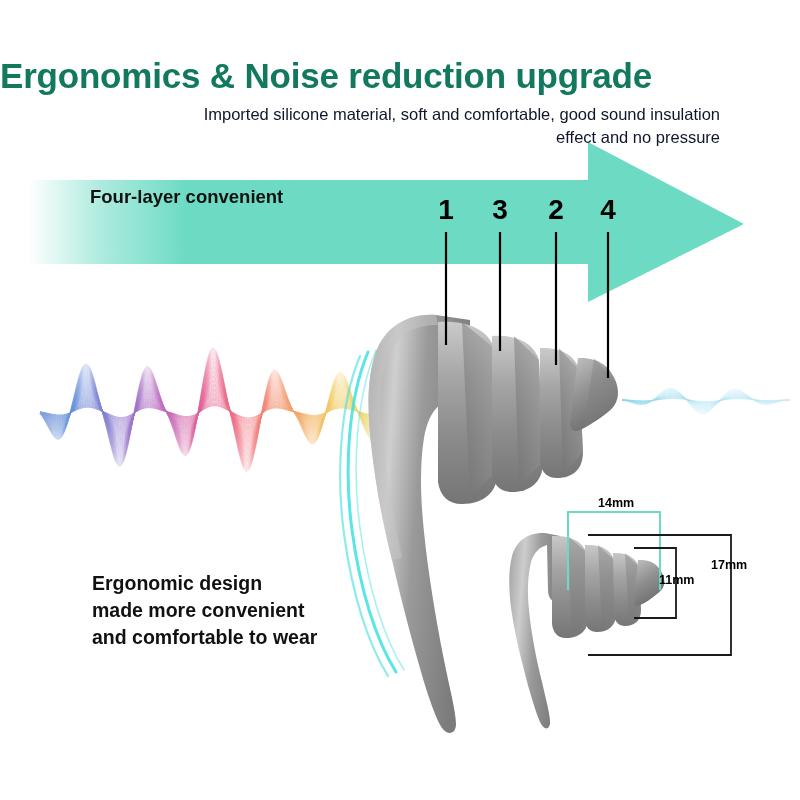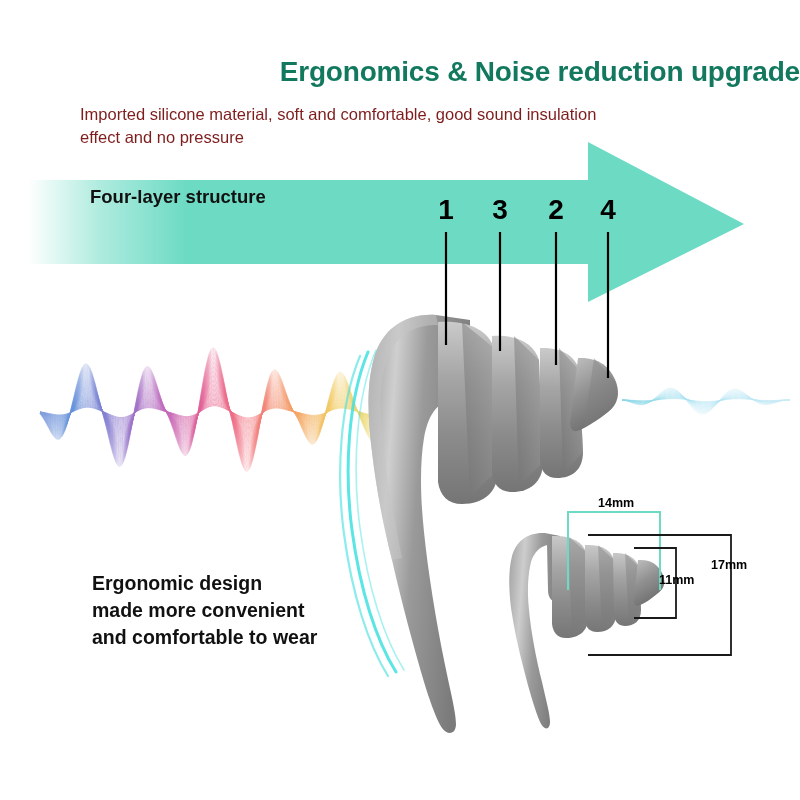--- a/index.html
+++ b/index.html
@@ -21,36 +21,36 @@
     background: #ffffff;
     overflow: hidden;
   }
 
   
   .title {
     position: absolute;
     left: 0;
     top: 56px;
     width: 800px;
-    text-align: right;
-    font-size: 28px;
+    text-align: left;
+    font-size: 35px;
     font-weight: bold;
     color: #12795f;
     letter-spacing: -0.2px;
     white-space: nowrap;
   }
   .subtitle {
     position: absolute;
     left: 80px;
     top: 103px;
     width: 640px;
-    text-align: left;
+    text-align: right;
     font-size: 16.5px;
     line-height: 23px;
-    color: #7f1d1d;
+    color: #0f172a;
   }
 
   
   #arrow-banner {
     position: absolute;
     left: 28px;
     top: 142px;
     width: 716px;
     height: 160px;
   }
@@ -273,21 +273,21 @@
         <linearGradient id="arrowGrad" x1="0" y1="0" x2="1" y2="0">
           <stop offset="0" stop-color="#6ddbc4" stop-opacity="0"></stop>
           <stop offset="0.10" stop-color="#6ddbc4" stop-opacity="0.55"></stop>
           <stop offset="0.22" stop-color="#6ddbc4" stop-opacity="1"></stop>
           <stop offset="1" stop-color="#6ddbc4" stop-opacity="1"></stop>
         </linearGradient>
       </defs>
       <path d="M0,38 L560,38 L560,0 L716,82 L560,160 L560,122 L0,122 Z" fill="url(#arrowGrad)"></path>
     </svg>
     <div class="banner-text">
-      <div>Four-layer structure</div>
+      <div>Four-layer convenient</div>
     </div>
   </div>
 
   <div class="callout-num" style="left:446px; top:196px;">1</div>
   <div class="callout-num" style="left:500px; top:196px;">3</div>
   <div class="callout-num" style="left:556px; top:196px;">2</div>
   <div class="callout-num" style="left:608px; top:196px;">4</div>
 
   <svg class="layer" width="800" height="800">
     <g stroke="#000000" stroke-width="2.2">

